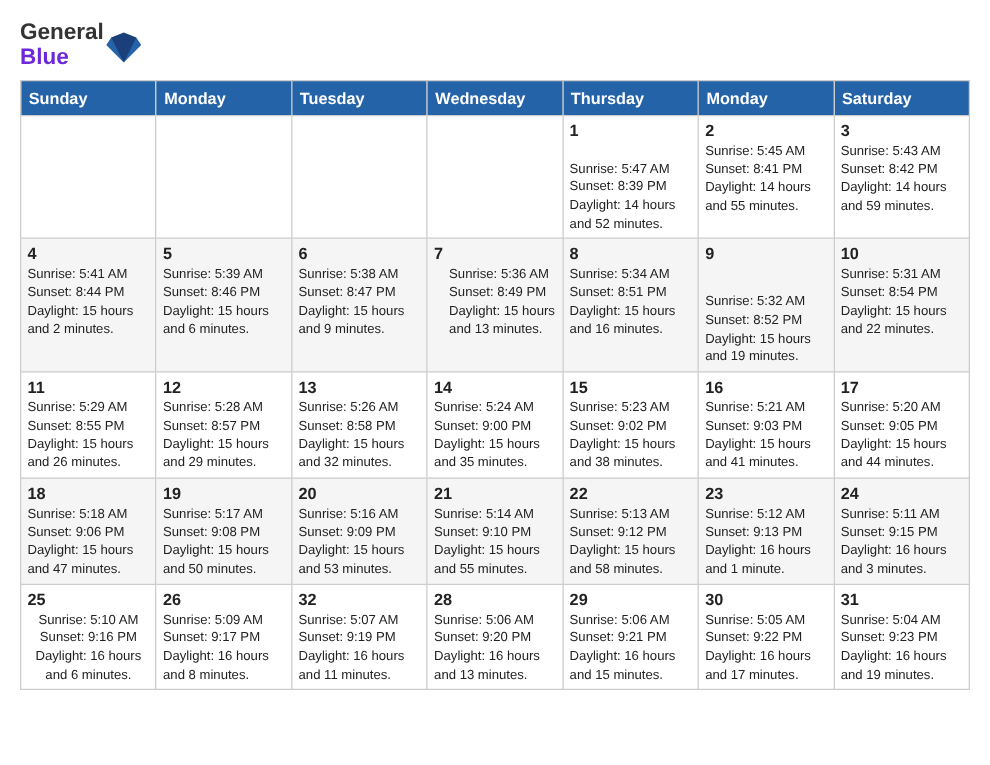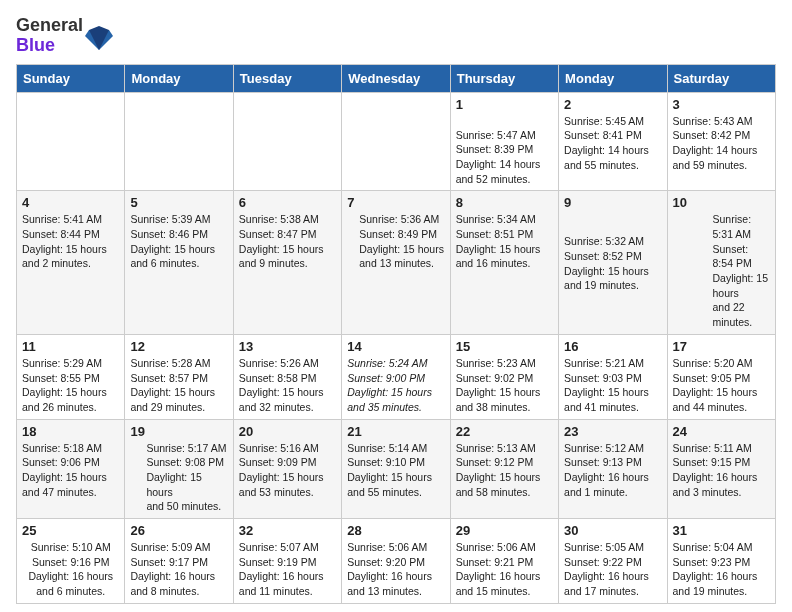--- a/index.html
+++ b/index.html
@@ -186,21 +186,21 @@
         </td>
         <td>
           <div class="day-number">9</div>
           <div class="day-detail" style="white-space: pre-line; margin-top: 24px;">Sunrise: 5:32 AM
 Sunset: 8:52 PM
 Daylight: 15 hours
 and 19 minutes.</div>
         </td>
         <td>
           <div class="day-number">10</div>
-          <div class="day-detail" style="white-space: pre-line; margin-left: 40px;">Sunrise: 5:31 AM
+          <div class="day-detail" style="white-space: pre-line;">Sunrise: 5:31 AM
 Sunset: 8:54 PM
 Daylight: 15 hours
 and 22 minutes.</div>
         </td>
       </tr>
       <tr>
         <td>
           <div class="day-number">11</div>
           <div class="day-detail" style="white-space: pre-line;">Sunrise: 5:29 AM
 Sunset: 8:55 PM
@@ -216,21 +216,21 @@
         </td>
         <td>
           <div class="day-number">13</div>
           <div class="day-detail" style="white-space: pre-line;">Sunrise: 5:26 AM
 Sunset: 8:58 PM
 Daylight: 15 hours
 and 32 minutes.</div>
         </td>
         <td>
           <div class="day-number">14</div>
-          <div class="day-detail" style="white-space: pre-line; font-style: italic;">Sunrise: 5:24 AM
+          <div class="day-detail" style="white-space: pre-line;">Sunrise: 5:24 AM
 Sunset: 9:00 PM
 Daylight: 15 hours
 and 35 minutes.</div>
         </td>
         <td>
           <div class="day-number">15</div>
           <div class="day-detail" style="white-space: pre-line;">Sunrise: 5:23 AM
 Sunset: 9:02 PM
 Daylight: 15 hours
 and 38 minutes.</div>
@@ -253,21 +253,21 @@
       <tr>
         <td>
           <div class="day-number">18</div>
           <div class="day-detail" style="white-space: pre-line;">Sunrise: 5:18 AM
 Sunset: 9:06 PM
 Daylight: 15 hours
 and 47 minutes.</div>
         </td>
         <td>
           <div class="day-number">19</div>
-          <div class="day-detail" style="white-space: pre-line; margin-left: 16px;">Sunrise: 5:17 AM
+          <div class="day-detail" style="white-space: pre-line;">Sunrise: 5:17 AM
 Sunset: 9:08 PM
 Daylight: 15 hours
 and 50 minutes.</div>
         </td>
         <td>
           <div class="day-number">20</div>
           <div class="day-detail" style="white-space: pre-line;">Sunrise: 5:16 AM
 Sunset: 9:09 PM
 Daylight: 15 hours
 and 53 minutes.</div>

